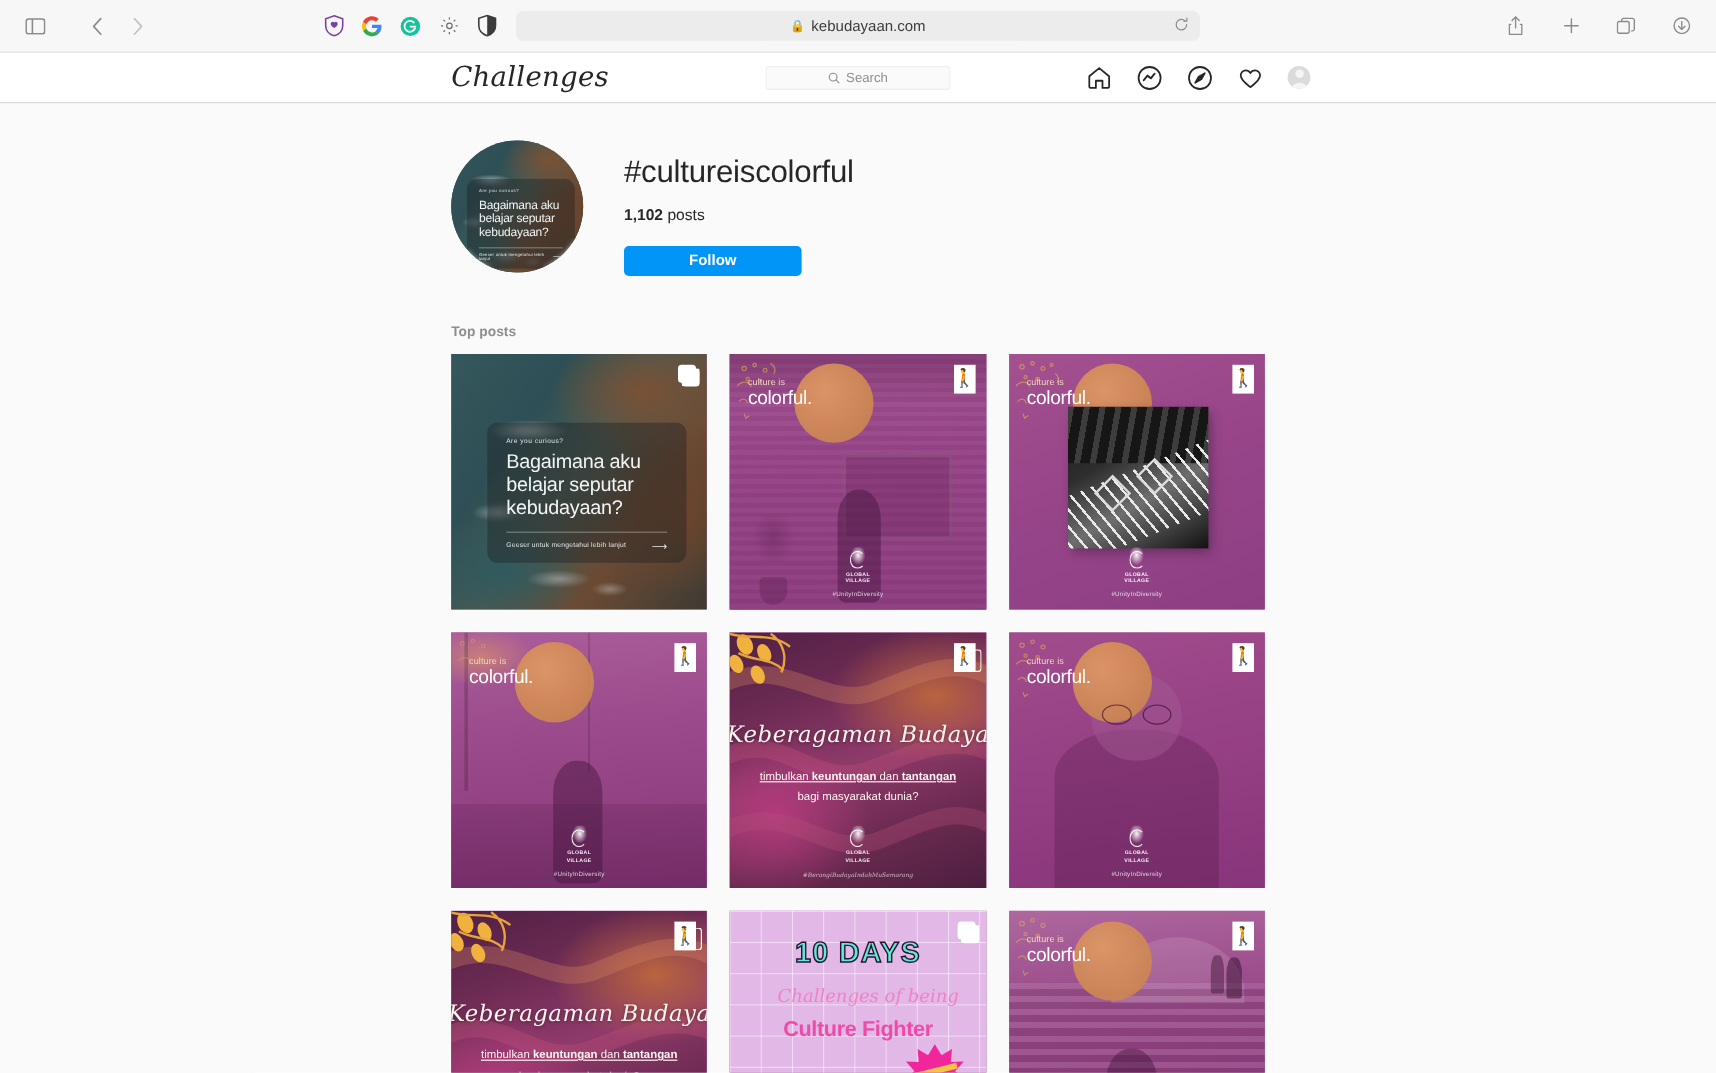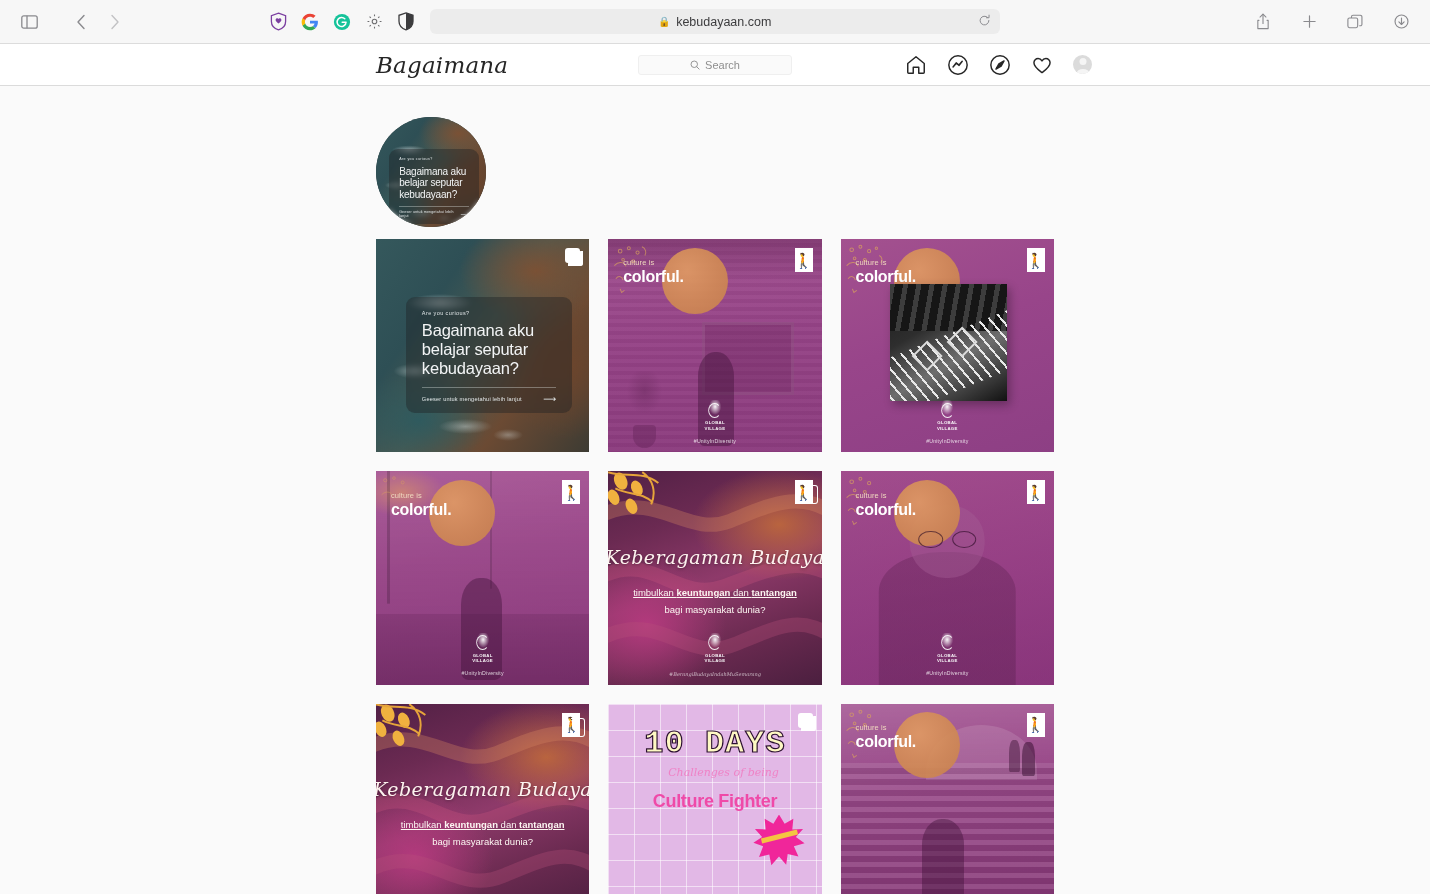--- a/index.html
+++ b/index.html
@@ -219,21 +219,21 @@
       linear-gradient(180deg, rgba(150,62,130,.55) 0%, rgba(150,62,130,.7) 100%),
       linear-gradient(175deg, #b06aa0 0%, #9c4f90 30%, #8e3f82 100%);
   }
   .tint-veil {
     position: absolute; inset: 0;
     background: linear-gradient(180deg, rgba(157,68,136,.38) 0%, rgba(140,57,124,.5) 100%);
   }
   .ci-wrap { position: absolute; left: 7%; top: 9%; z-index: 4; }
   .ci-small { font-size: 7.5px; color: #f0d9bf; letter-spacing: .1px; }
   .ci-big {
-    font-size: 16px; color: #ffffff; font-weight: 700;
+    font-size: 16px; color: #ffffff; font-weight: 400;
     margin-top: 1px; letter-spacing: -.3px;
   }
   .orange-circle {
     position: absolute; left: 25%; top: 4%;
     width: 31%; height: 31%; border-radius: 50%;
     background: radial-gradient(circle at 38% 34%, #e09a63 0%, #d18a55 55%, #c67f4d 100%);
     opacity: .92; z-index: 3;
   }
   .doodle {
     position: absolute; left: 1%; top: 1%;
@@ -338,29 +338,29 @@
   .td-grid {
     position: absolute; inset: 0;
     background-image:
       linear-gradient(to right, rgba(255,255,255,.55) 1px, transparent 1px),
       linear-gradient(to bottom, rgba(255,255,255,.55) 1px, transparent 1px);
     background-size: 26px 26px;
   }
   .td-title {
     position: absolute; left: 50%; top: 10%;
     transform: translateX(-50%);
-    font-size: 32px; font-weight: 700; color: #fef9c3;
+    font-size: 24px; font-weight: 700; color: #5eead4;
     letter-spacing: 1px; -webkit-text-stroke: 1.2px #2b1030;
-    white-space: nowrap; z-index: 5; font-family: Liberation Mono, monospace;
+    white-space: nowrap; z-index: 5;
   }
   .td-script {
     position: absolute; left: 54%; top: 29%;
     transform: translateX(-50%);
     font-family: "DejaVu Serif", serif; font-style: italic;
-    font-size: 11px; color: #ef82c6; z-index: 5; white-space: nowrap;
+    font-size: 15px; color: #ef82c6; z-index: 5; white-space: nowrap;
   }
   .td-sub {
     position: absolute; left: 50%; top: 41%;
     transform: translateX(-50%);
     font-size: 18px; font-weight: 700; color: #ef4aa8;
     z-index: 5; white-space: nowrap; letter-spacing: -.3px;
   }
   .td-burst {
     position: absolute; right: 8%; top: 52%;
     width: 24%; height: 24%;
@@ -571,21 +571,21 @@
       <svg width="15" height="15" viewBox="0 0 16 16" fill="none" stroke="currentColor" stroke-width="1.2" stroke-linecap="round" stroke-linejoin="round">
         <circle cx="8" cy="8" r="6.9"></circle>
           <line x1="8" y1="4.2" x2="8" y2="11.1"></line>
           <polyline points="5.2,8.4 8,11.2 10.8,8.4"></polyline>
       </svg>
     </div>
   </div>
 </div>
 
 <div class="ig-header">
-  <div class="ig-logo">Bagaimana</div>
+  <div class="ig-logo">Challenges</div>
 
   <div class="ig-search">
     <svg width="10" height="10" viewBox="0 0 16 16" fill="none" stroke="currentColor" stroke-width="1.5">
       <circle cx="6.8" cy="6.8" r="5.2"></circle>
         <line x1="10.6" y1="10.6" x2="14.6" y2="14.6" stroke-linecap="round"></line>
     </svg>
     <span>Search</span>
   </div>
 
   <div class="ig-nav">
@@ -629,22 +629,31 @@
             <div class="coast-head" style="font-size:10px">kebudayaan?</div>
             <div class="coast-rule" style="margin:5px 0 3px"></div>
             <div class="coast-foot" style="font-size:3.5px">
               <span>Geeser untuk mengetahui lebih lanjut</span>
               <span class="coast-arrow" style="font-size:6px">⟶</span>
             </div>
           </div>
         </div>
       </div>
 
-    </div>
-
+      <div class="ht-info">
+        <div class="ht-title">#cultureiscolorful</div>
+        <div class="ht-count">
+          <b>1,102</b>
+          <span>posts</span>
+        </div>
+        <button class="follow-btn">Follow</button>
+      </div>
+    </div>
+
+    <div class="section-label">Top posts</div>
 
     <div class="grid">
 
       <div class="cell">
         <div class="cell-inner">
           <div class="art art-coast">
               <div class="foam"></div>
             </div>
           <div class="coast-card">
             <div class="coast-eyebrow">Are you curious?</div>

